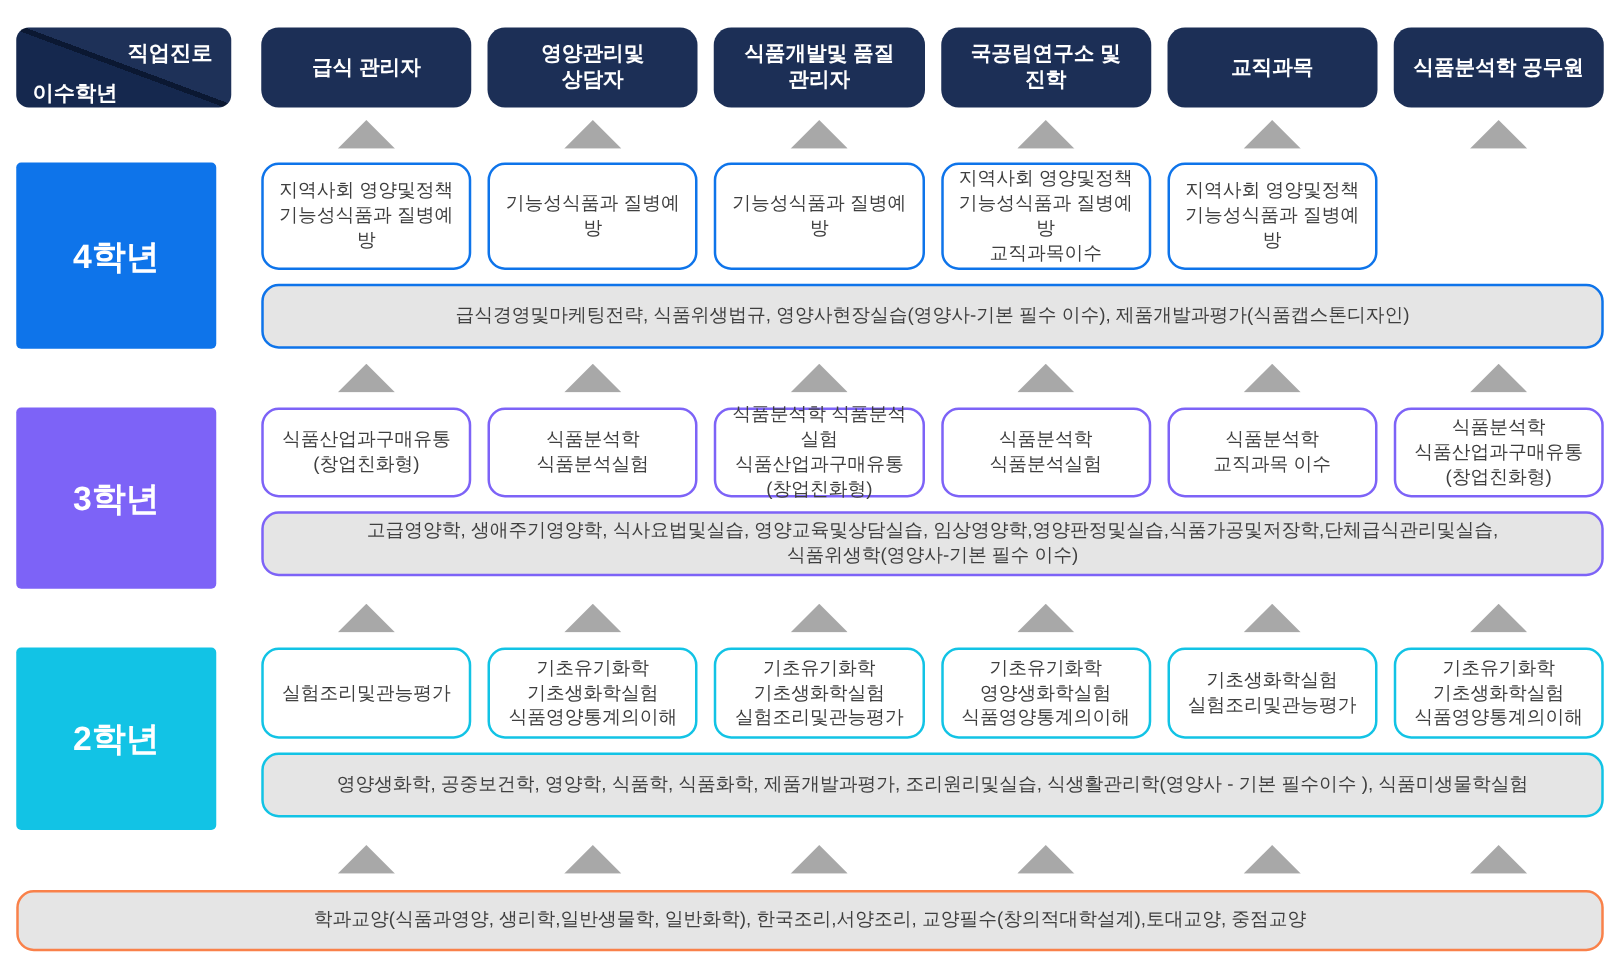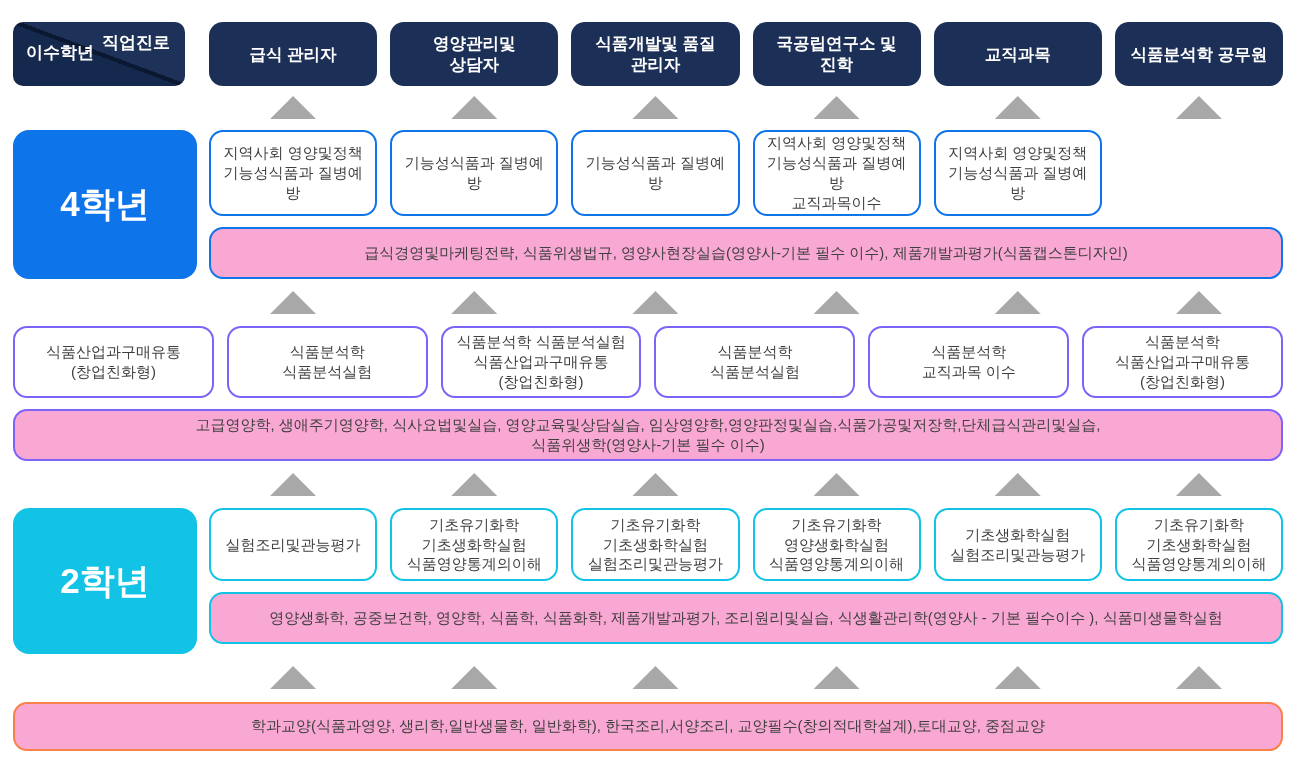--- a/index.html
+++ b/index.html
@@ -8,45 +8,45 @@
 
   
   .row{display:flex;}
   .leftcol{width:172px;flex:none;margin-right:24px;}
   .content{flex:1;min-width:0;}
 
   
   .corner{position:relative;width:172px;height:64px;border-radius:10px;overflow:hidden;
     background:linear-gradient(to top right,#15284e 48.5%,#0b1832 48.5% 52%,#1e3158 52%);}
   .corner .tr{position:absolute;top:9px;right:15px;color:#fff;font-weight:bold;font-size:17px;}
-  .corner .bl{position:absolute;bottom:22px;left:13px;color:#fff;font-weight:bold;font-size:17px;}
+  .corner .bl{position:absolute;bottom:0;left:13px;color:#fff;font-weight:bold;font-size:17px;}
 
   
   .grid6{display:grid;grid-template-columns:repeat(6,1fr);column-gap:13px;}
   .career{height:64px;background:#1c2f56;border-radius:14px;color:#ffffff;font-weight:bold;
     font-size:16.5px;line-height:1.25;display:flex;align-items:center;justify-content:center;
     text-align:center;white-space:pre-line;}
 
   
   .arrow-row{margin-left:196px;display:grid;grid-template-columns:repeat(6,1fr);column-gap:13px;}
   .acell{display:flex;align-items:center;justify-content:center;}
   .arrow{width:46px;height:23px;background:#a8a8a8;
     clip-path:polygon(50% 0,100% 100%,0 100%);}
   .gap1{margin-top:10px;margin-bottom:11px;}
   .gap2{margin-top:12px;margin-bottom:12px;}
   .gap3{margin-top:12px;margin-bottom:12px;}
   .gap4{margin-top:12px;margin-bottom:13px;}
 
   
-  .year-tag{width:184px;border-radius:16px;display:flex;align-items:center;justify-content:center;
-    color:#fff;font-weight:bold;font-size:35px;background:var(--c);}
+  .year-tag{width:160px;border-radius:4px;display:flex;align-items:center;justify-content:center;
+    color:#fff;font-weight:bold;font-size:27px;background:var(--c);}
   .course{border:2px solid var(--c);border-radius:14px;background:#fff;box-sizing:border-box;
     display:flex;align-items:center;justify-content:center;text-align:center;
     white-space:pre-line;font-size:15px;line-height:1.32;font-weight:500;color:#3f3f3f;padding:4px 6px;}
-  .wide{border:2px solid var(--c);border-radius:14px;background:#f9a8d4;box-sizing:border-box;
+  .wide{border:2px solid var(--c);border-radius:14px;background:#e5e5e5;box-sizing:border-box;
     display:flex;align-items:center;justify-content:center;text-align:center;
     white-space:pre-line;font-size:15px;line-height:1.35;font-weight:500;color:#3f3f3f;padding:2px 14px;}
   .y4{--c:#0e74ea;}
   .y3{--c:#7d63f7;}
   .y2{--c:#12c3e5;}
   .y1{--c:#f9814a;}
   .h86 .course{height:86px;}
   .h72 .course{height:72px;}
   .h73 .course{height:73px;}
   .wide.w52{height:52px;}
@@ -135,20 +135,23 @@
       </div>
     <div class="acell">
         <span class="arrow"></span>
       </div>
     <div class="acell">
         <span class="arrow"></span>
       </div>
   </div>
 
   <div class="row y3">
+    <div class="leftcol">
+        <div class="year-tag" style="height:145px">3학년</div>
+      </div>
     <div class="content">
       <div class="grid6 h72">
         <div class="course">식품산업과구매유통
 (창업친화형)</div>
         <div class="course">식품분석학
 식품분석실험</div>
         <div class="course">식품분석학 식품분석실험
 식품산업과구매유통
 (창업친화형)</div>
         <div class="course">식품분석학

